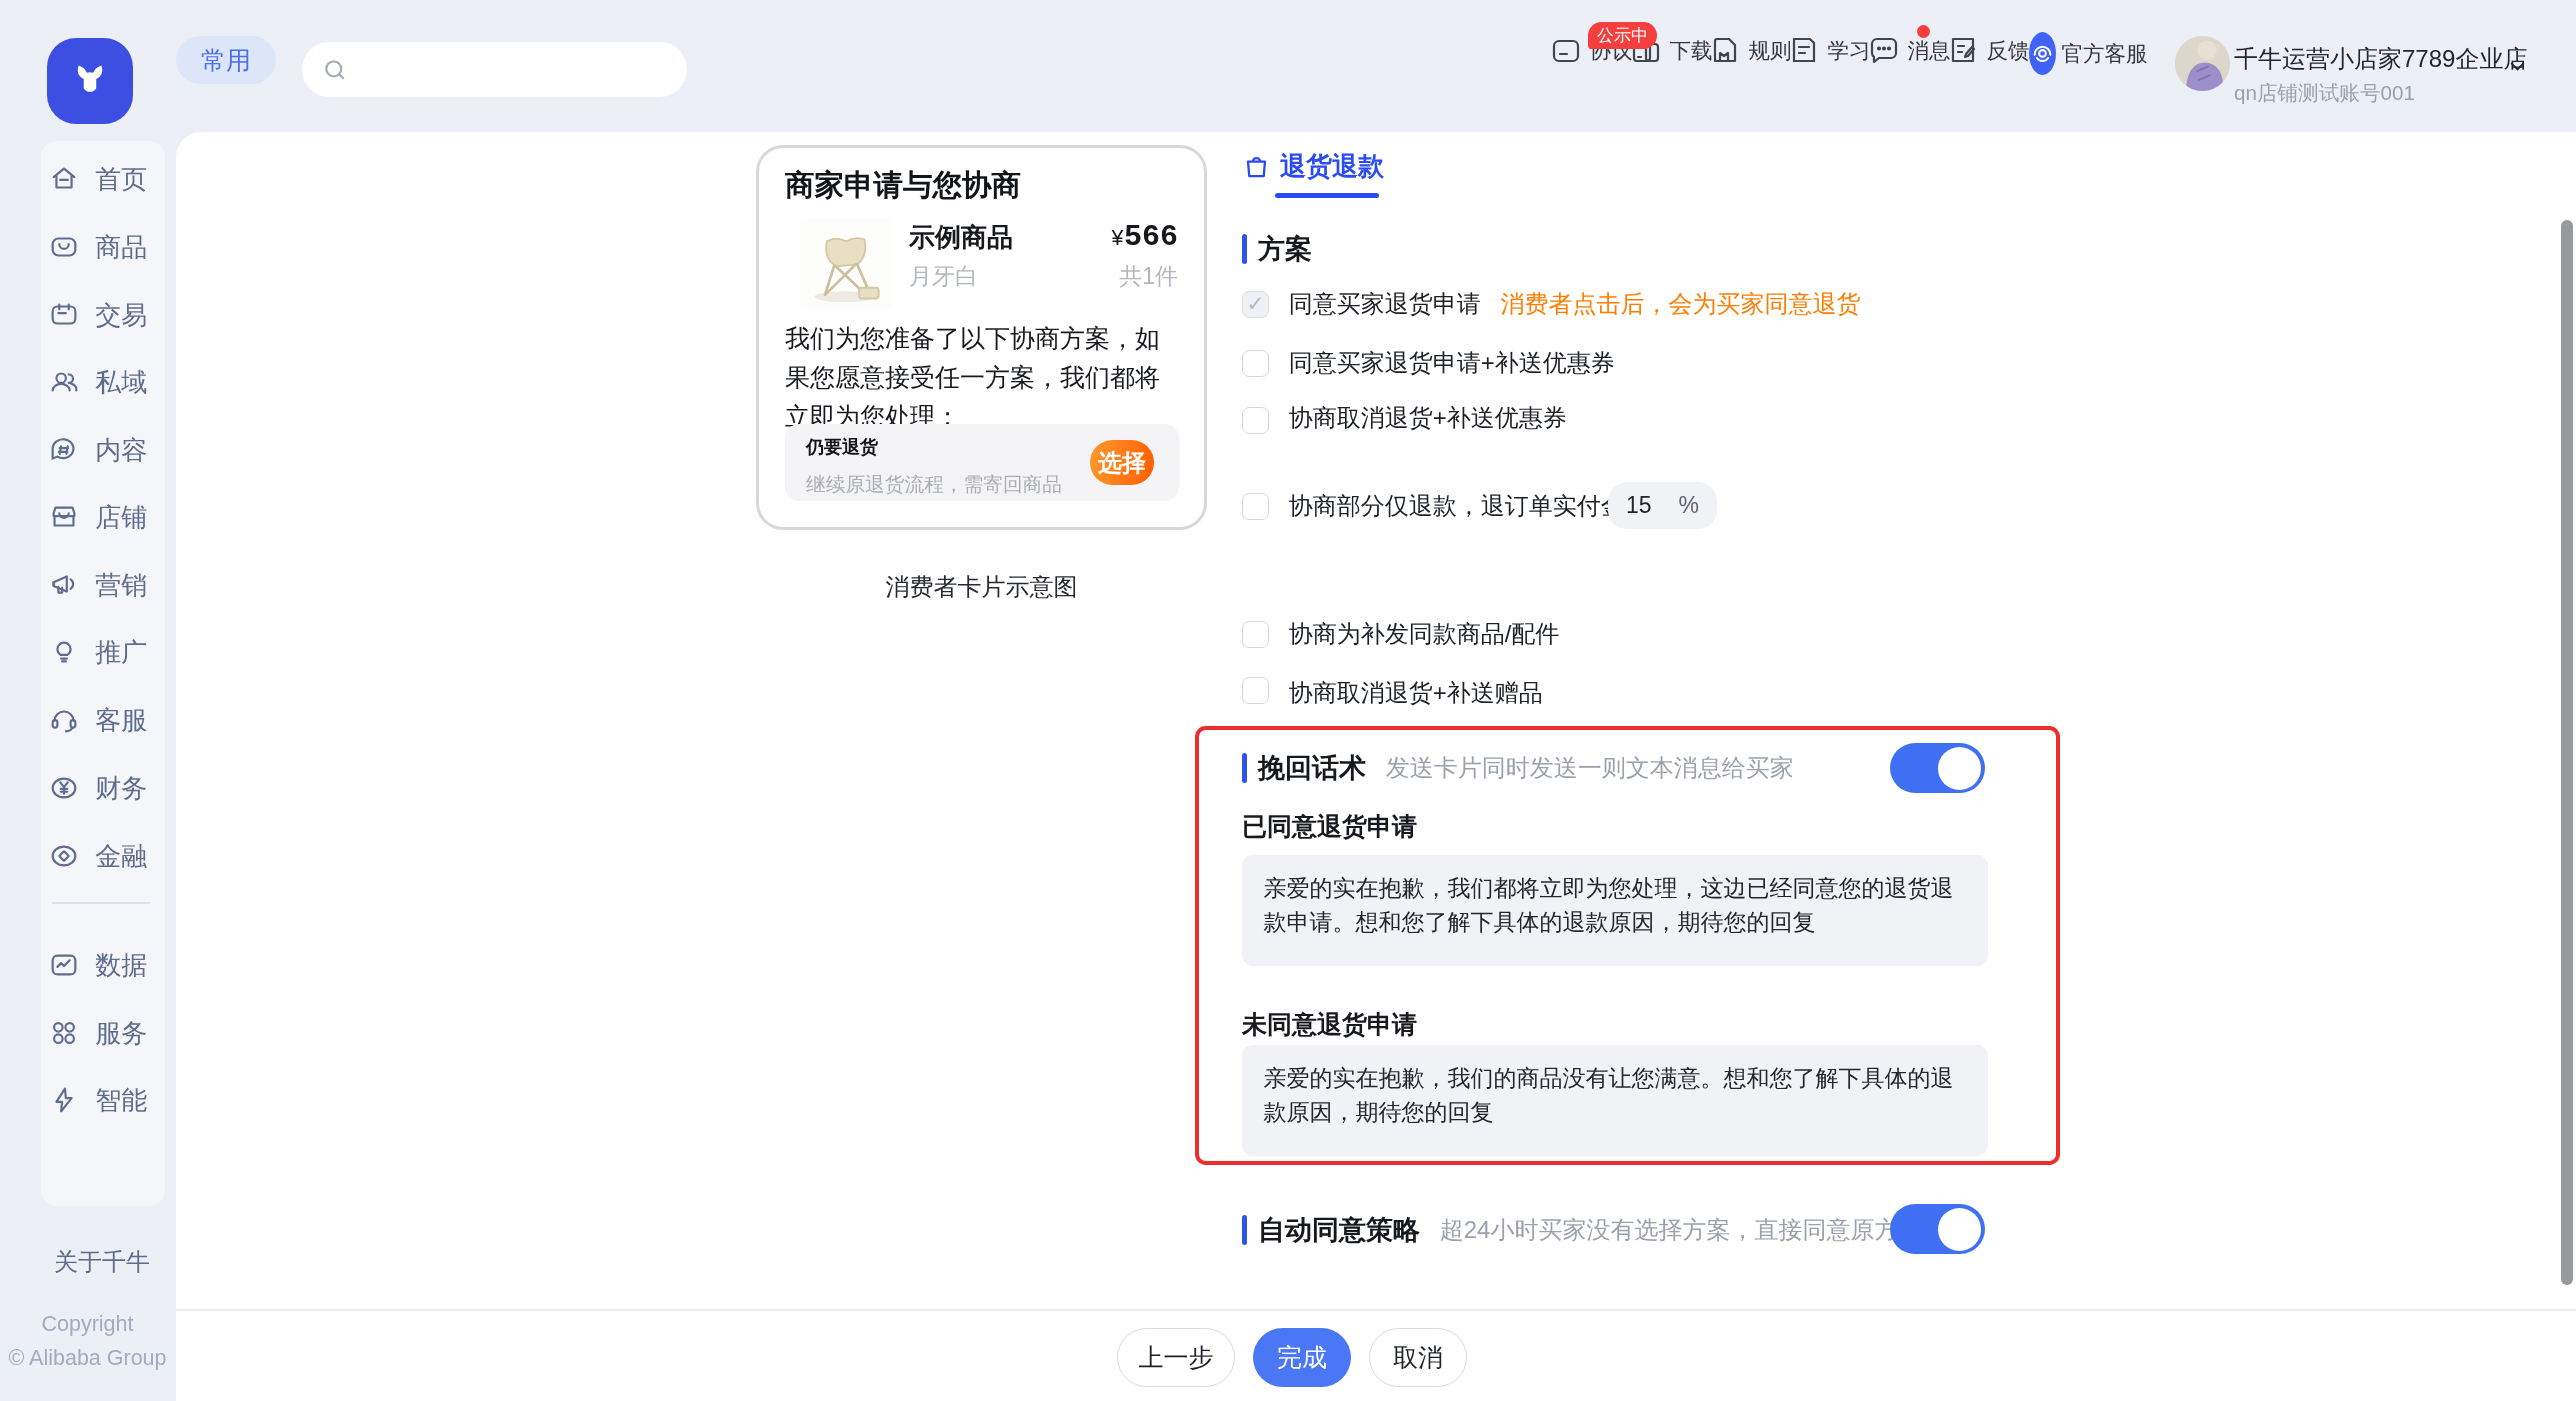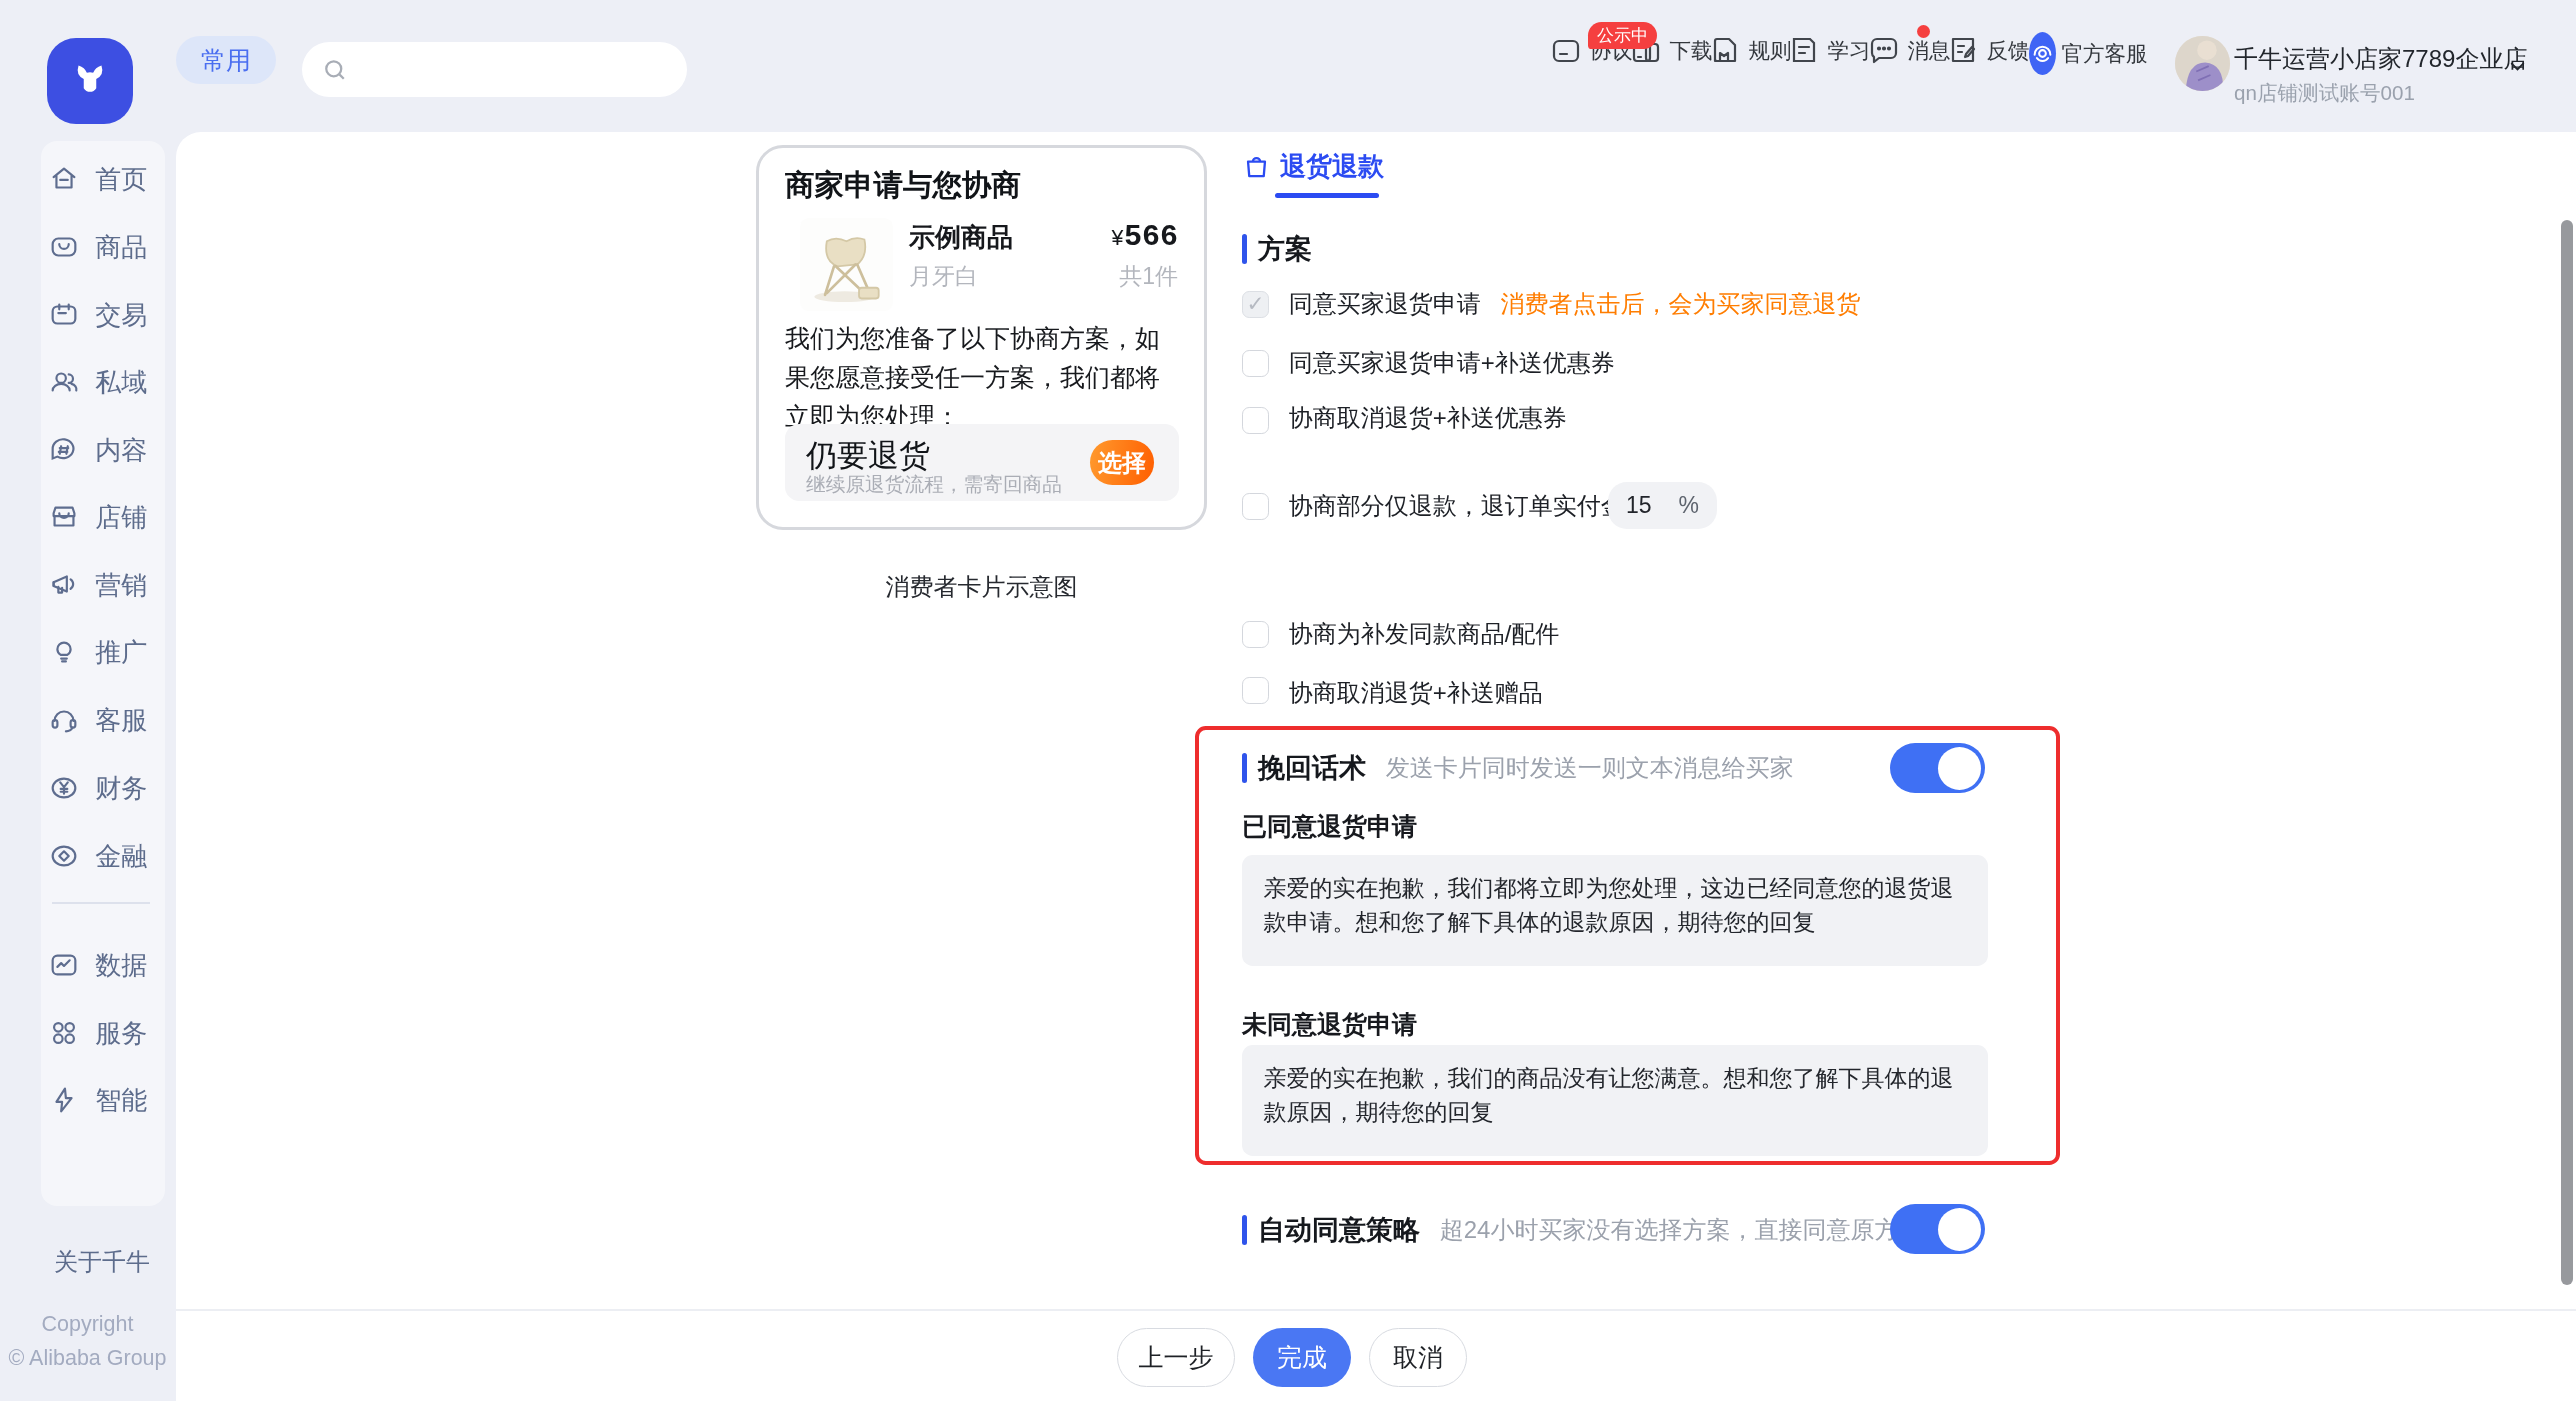--- a/index.html
+++ b/index.html
@@ -37,21 +37,21 @@
   .card{left:756px;top:145px;width:451px;height:385px;background:#fff;border:3.6px solid #d6d8dd;
         border-radius:27px;box-sizing:border-box;}
   .card-title{left:785px;top:166px;font-size:29.5px;font-weight:bold;color:#111418;}
   .prod-img{left:800px;top:218px;width:93px;height:93px;}
   .prod-name{left:909px;top:220px;font-size:26px;font-weight:600;color:#16181c;}
   .prod-variant{left:909px;top:261px;font-size:23px;color:#b3b6bd;}
   .prod-price{left:1029px;top:220px;width:149px;text-align:right;color:#16181c;font-family:Liberation Mono, monospace;}
   .prod-qty{left:1029px;top:261px;width:149px;text-align:right;font-size:23px;color:#b3b6bd;}
   .card-body{left:785px;top:319px;width:399px;font-size:25px;line-height:39px;color:#17191d;}
   .opt-box{left:785px;top:424px;width:394px;height:77px;background:#f4f4f6;border-radius:14.3px;}
-  .opt-title{left:806px;top:435px;font-size:31px;font-weight:normal;color:#111418;}
+  .opt-title{left:806px;top:435px;font-size:18px;font-weight:bold;color:#111418;}
   .opt-desc{left:806px;top:471px;font-size:19.7px;color:#aaadb5;}
   .opt-btn{left:1090px;top:440px;width:64px;height:45px;border-radius:22.4px;
         background:linear-gradient(100deg,#ff9a2e,#ff5e00);color:#fff;font-size:24px;font-weight:bold;
         display:flex;align-items:center;justify-content:center;}
   .caption{left:756px;top:571px;width:451px;text-align:center;font-size:24px;color:#26292f;}
   
   .tab{left:1242px;top:149px;display:flex;align-items:center;gap:9px;cursor:pointer;}
   .tab .lbl{font-size:26px;font-weight:600;color:#2b4bf2;}
   .tab-underline{left:1275px;top:193px;width:104px;height:4.5px;border-radius:2.7px;background:#2b4bf2;}
   .sec-bar{width:5.4px;height:30px;border-radius:2.7px;background:#2f54eb;}

